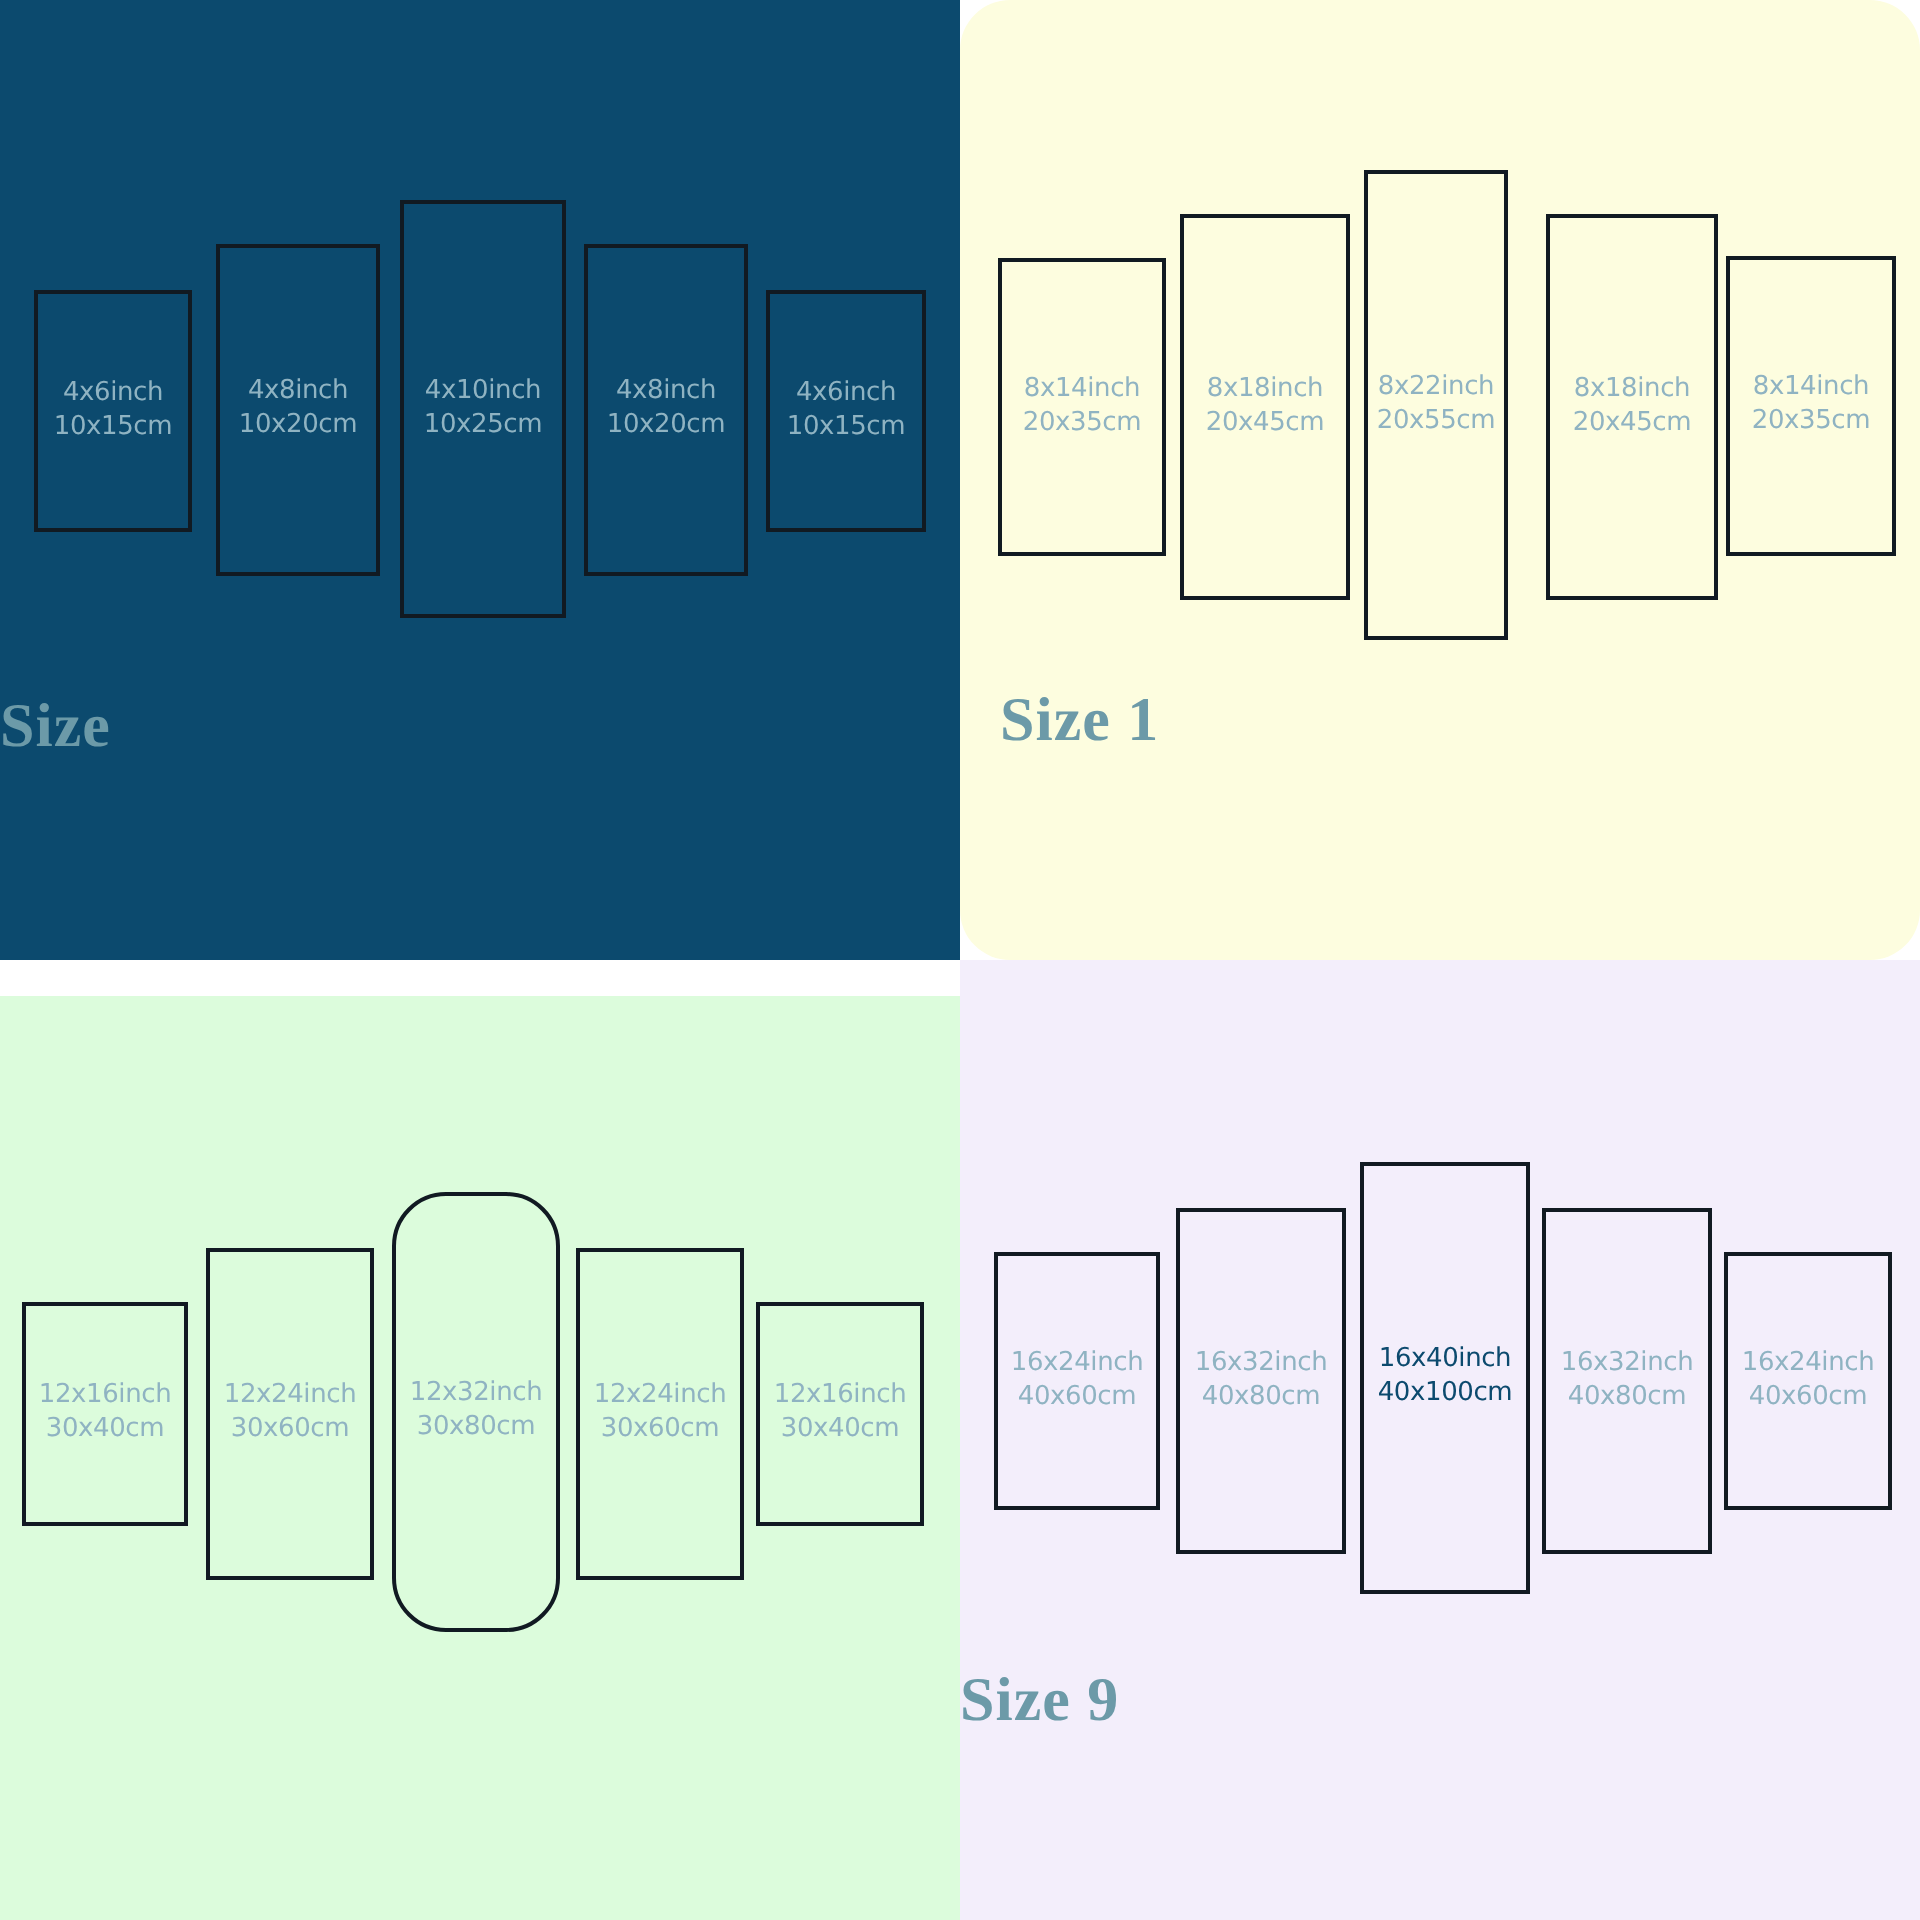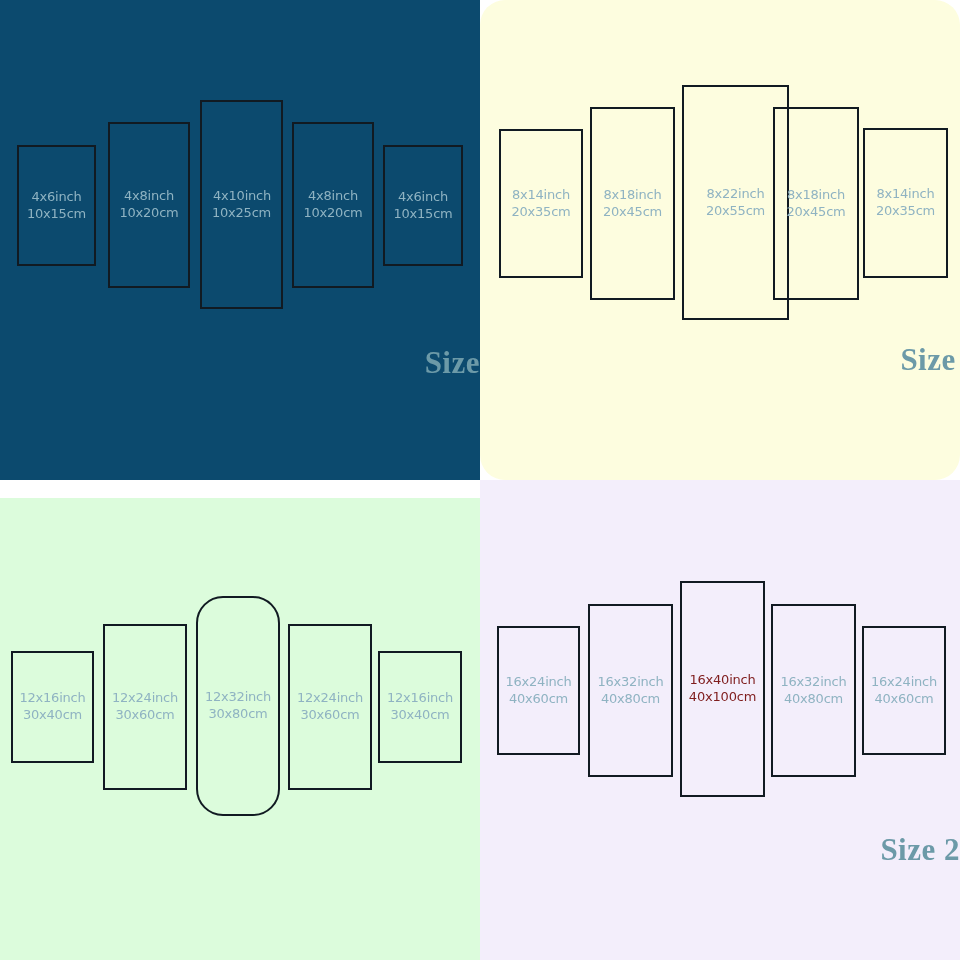--- a/index.html
+++ b/index.html
@@ -53,21 +53,21 @@
     white-space: nowrap;
     user-select: none;
   }
   .panel-label .ln {
     display: block;
   }
   .quad-title {
     position: absolute;
     left: 0;
     width: 480px;
-    text-align: right;
+    text-align: left;
     font-family: "Liberation Serif", "DejaVu Serif", serif;
     font-weight: bold;
     font-size: 31px;
     color: #6c9aa8;
     letter-spacing: 0.5px;
     user-select: none;
   }
 </style>
 </head>
 <body>
@@ -81,21 +81,21 @@
             <span class="ln">10x15cm</span>
           </div>
         </div>
         <div class="panel" style="left: 108px; top: 122px; width: 82px; height: 166px; border-color: rgb(17, 26, 34);">
           <div class="panel-label" style="color: rgb(143, 179, 194);">
             <span class="ln">4x8inch</span>
             <span class="ln">10x20cm</span>
           </div>
         </div>
         <div class="panel" style="left: 200px; top: 100px; width: 83px; height: 209px; border-color: rgb(17, 26, 34);">
-          <div class="panel-label" style="color: rgb(143, 179, 194); text-align: right;">
+          <div class="panel-label" style="color: rgb(143, 179, 194);">
             <span class="ln">4x10inch</span>
             <span class="ln">10x25cm</span>
           </div>
         </div>
         <div class="panel" style="left: 292px; top: 122px; width: 82px; height: 166px; border-color: rgb(17, 26, 34);">
           <div class="panel-label" style="color: rgb(143, 179, 194);">
             <span class="ln">4x8inch</span>
             <span class="ln">10x20cm</span>
           </div>
         </div>
@@ -115,21 +115,21 @@
             <span class="ln">8x14inch</span>
             <span class="ln">20x35cm</span>
           </div>
         </div>
         <div class="panel" style="left: 110px; top: 107px; width: 85px; height: 193px; border-color: rgb(17, 26, 34);">
           <div class="panel-label" style="color: rgb(143, 179, 194);">
             <span class="ln">8x18inch</span>
             <span class="ln">20x45cm</span>
           </div>
         </div>
-        <div class="panel" style="left: 202px; top: 85px; width: 107px; height: 235px; border-color: rgb(17, 26, 34);">
+        <div class="panel" style="left: 202px; top: 85px; width: 72px; height: 235px; border-color: rgb(17, 26, 34);">
           <div class="panel-label" style="color: rgb(143, 179, 194);">
             <span class="ln">8x22inch</span>
             <span class="ln">20x55cm</span>
           </div>
         </div>
         <div class="panel" style="left: 293px; top: 107px; width: 86px; height: 193px; border-color: rgb(17, 26, 34);">
           <div class="panel-label" style="color: rgb(143, 179, 194);">
             <span class="ln">8x18inch</span>
             <span class="ln">20x45cm</span>
           </div>
@@ -185,33 +185,33 @@
             <span class="ln">40x60cm</span>
           </div>
         </div>
         <div class="panel" style="left: 108px; top: 124px; width: 85px; height: 173px; border-color: rgb(17, 26, 34);">
           <div class="panel-label" style="color: rgb(143, 179, 194);">
             <span class="ln">16x32inch</span>
             <span class="ln">40x80cm</span>
           </div>
         </div>
         <div class="panel" style="left: 200px; top: 101px; width: 85px; height: 216px; border-color: rgb(17, 26, 34);">
-          <div class="panel-label" style="color: #7f1d1d;">
+          <div class="panel-label" style="color: #0c4a6e;">
             <span class="ln">16x40inch</span>
             <span class="ln">40x100cm</span>
           </div>
         </div>
         <div class="panel" style="left: 291px; top: 124px; width: 85px; height: 173px; border-color: rgb(17, 26, 34);">
           <div class="panel-label" style="color: rgb(143, 179, 194);">
             <span class="ln">16x32inch</span>
             <span class="ln">40x80cm</span>
           </div>
         </div>
         <div class="panel" style="left: 382px; top: 146px; width: 84px; height: 129px; border-color: rgb(17, 26, 34);">
           <div class="panel-label" style="color: rgb(143, 179, 194);">
             <span class="ln">16x24inch</span>
             <span class="ln">40x60cm</span>
           </div>
         </div>
       </div>
-      <div class="quad-title" style="top: 352px; color: rgb(108, 154, 168);">Size 2</div>
+      <div class="quad-title" style="top: 352px; color: rgb(108, 154, 168);">Size 9</div>
     </div>
   </div>
 
 </body></html>

